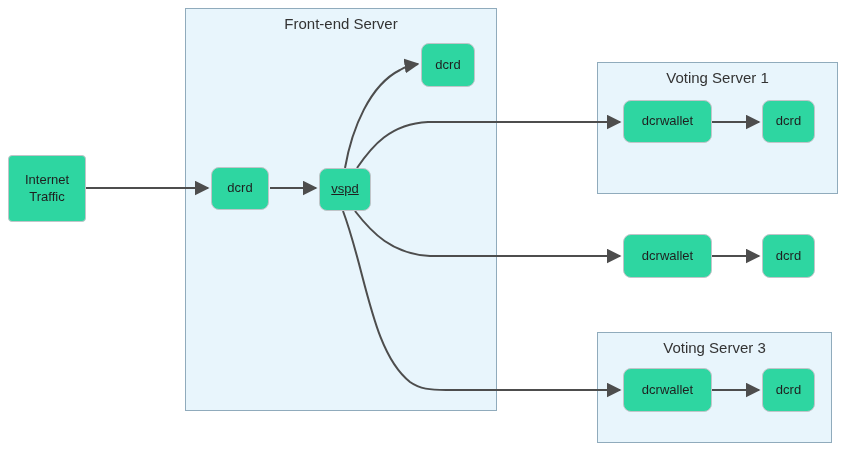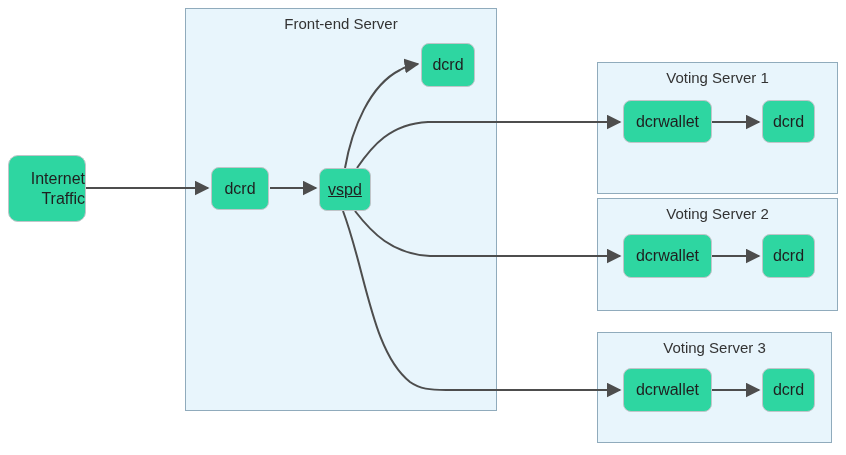--- a/index.html
+++ b/index.html
@@ -46,43 +46,40 @@
     pointer-events:none;
   }
   .node{
     position:absolute;
     background:var(--node-fill);
     border:1.5px solid var(--node-border);
     border-radius:8px;
     display:flex;
     align-items:center;
     justify-content:center;
-    text-align:right;
-    font-size:16px;
+    text-align:center;
+    font-size:13px;
     color:var(--text);
     line-height:1.25;
     z-index:3;
   }
 </style>
 </head>
 <body>
 
 <div class="canvas">
 
   <div class="cluster" style="left:185px;top:8px;width:312px;height:403px;">
     <div class="cluster-title">Front-end Server</div>
   </div>
 
   <div class="cluster" style="left:597px;top:62px;width:241px;height:132px;">
     <div class="cluster-title">Voting Server 1</div>
   </div>
 
-  <div class="cluster" style="left:597px;top:198px;width:241px;height:113px;">
-    <div class="cluster-title">Voting Server 2</div>
-  </div>
 
   <div class="cluster" style="left:597px;top:332px;width:235px;height:111px;">
     <div class="cluster-title">Voting Server 3</div>
   </div>
 
   <svg class="edges" viewBox="0 0 846 455">
     <defs>
       <marker id="arrow" viewBox="0 0 10 10" refX="9" refY="5" markerWidth="7.5" markerHeight="7.5" orient="auto-start-reverse">
         <path d="M 0 0 L 10 5 L 0 10 z" fill="#4d4d4d"></path>
       </marker>
@@ -93,21 +90,21 @@
       <path d="M 345 168 C 352 128 370 85 400 70 C 405 67 411 65 418 64" marker-end="url(#arrow)"></path>
       <path d="M 357 168 C 372 146 390 124 428 122 L 620 122" marker-end="url(#arrow)"></path>
       <path d="M 355 211 C 372 233 392 254 430 256 L 620 256" marker-end="url(#arrow)"></path>
       <path d="M 343 211 C 366 272 372 352 410 382 C 420 389 430 390 446 390 L 620 390" marker-end="url(#arrow)"></path>
       <path d="M 712 122 L 759 122" marker-end="url(#arrow)"></path>
       <path d="M 712 256 L 759 256" marker-end="url(#arrow)"></path>
       <path d="M 712 390 L 759 390" marker-end="url(#arrow)"></path>
     </g>
   </svg>
 
-  <div class="node" style="left:8px;top:155px;width:78px;height:67px;border-radius:10px;">Internet Traffic</div>
+  <div class="node" style="left:8px;top:155px;width:78px;height:67px;border-radius:4px;">Internet Traffic</div>
 
   <div class="node" style="left:211px;top:167px;width:58px;height:43px;">dcrd</div>
 
   <div class="node" style="left:319px;top:168px;width:52px;height:43px;text-decoration:underline;">vspd</div>
 
   <div class="node" style="left:421px;top:43px;width:54px;height:44px;">dcrd</div>
 
   <div class="node" style="left:623px;top:100px;width:89px;height:43px;">dcrwallet</div>
   <div class="node" style="left:762px;top:100px;width:53px;height:43px;">dcrd</div>
 

